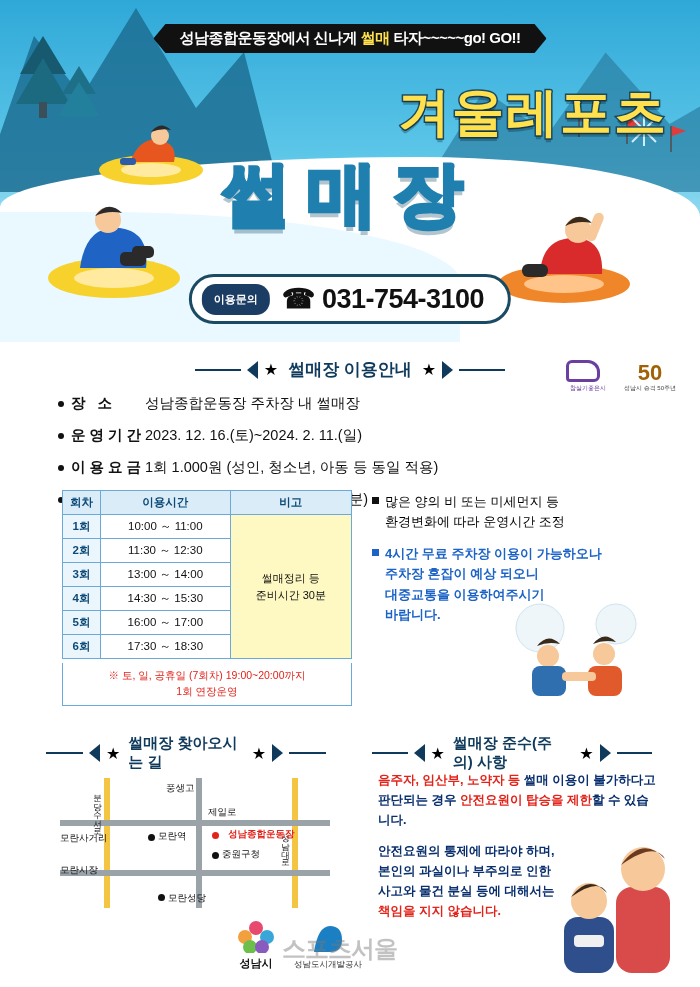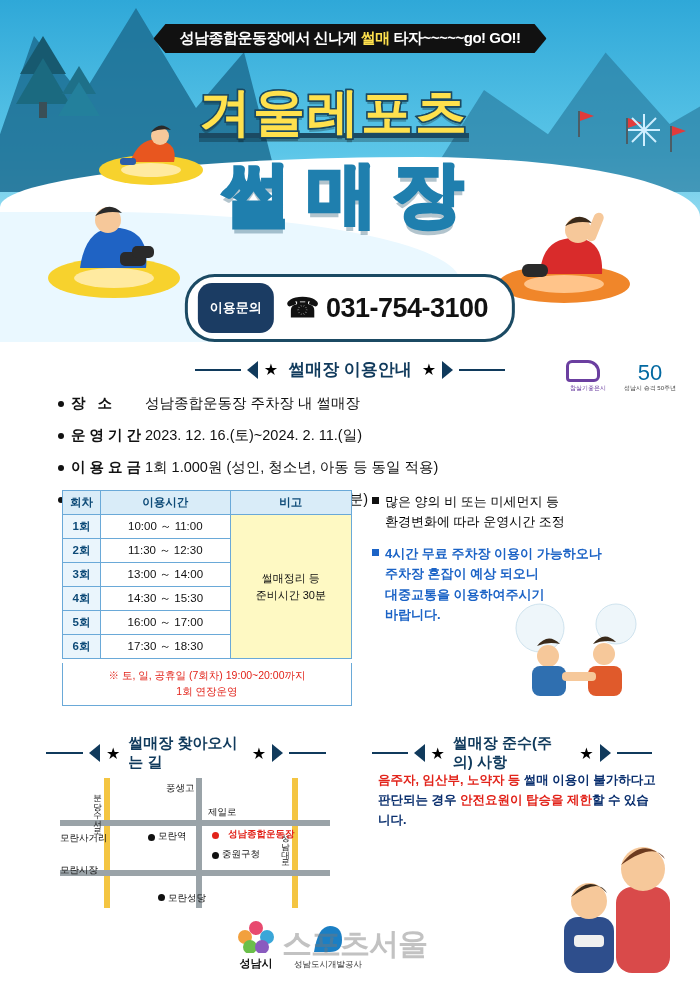--- a/index.html
+++ b/index.html
@@ -51,42 +51,41 @@
   .banner-ribbon {
     position: absolute; top: 24px; left: 50%; transform: translateX(-50%);
     background: #111; color: #fff; padding: 5px 26px;
     font-size: 15px; font-weight: bold; letter-spacing: -.5px;
     clip-path: polygon(12px 0, calc(100% - 12px) 0, 100% 50%, calc(100% - 12px) 100%, 12px 100%, 0 50%);
     white-space: nowrap;
   }
   .banner-ribbon .hl { color: #ffe14d; }
 
   .title-main {
-    position: absolute; top: 78px; left: 0; width: 668px; text-align: center;
+    position: absolute; top: 78px; left: 0; width: 668px; text-align: right;
     font-size: 52px; font-weight: bold; color: #ffe14d; letter-spacing: 2px;
     -webkit-text-stroke: 3px #1b4a63;
     paint-order: stroke fill;
     text-shadow: 0 4px 0 rgba(0,0,0,.25);
-    text-decoration: underline;
   }
   .title-sub {
     position: absolute; top: 148px; left: 0; width: 700px; text-align: center;
     font-size: 70px; font-weight: bold; color: #ffffff; letter-spacing: 16px;
     -webkit-text-stroke: 4px #1f7fae;
     text-shadow: 0 6px 0 rgba(0,60,90,.3);
   }
   .phone-pill {
     position: absolute; top: 274px; left: 50%; transform: translateX(-50%);
     display: flex; align-items: center; gap: 12px;
     background: #ffffff; border: 3px solid #1b4a63; border-radius: 30px;
     padding: 6px 24px 6px 10px;
   }
   .phone-tag {
     background: #1b3c63; color: #fff; border-radius: 14px;
-    font-size: 13px; padding: 16px 12px; font-weight: bold;
+    font-size: 11px; padding: 8px 12px; font-weight: bold;
   }
   .phone-num { font-size: 27px; font-weight: bold; color: #111; letter-spacing: -.5px; }
   .sledder1 { position:absolute; left: 96px; top: 118px; }
   .sledder2 { position:absolute; left: 36px; top: 196px; }
   .sledder3 { position:absolute; right: 58px; top: 200px; }
 
   
   .body-area { position: absolute; top: 342px; left: 0; width: 700px; height: 645px; background: #fff; }
   .sec-head-wrap {
     display: flex; align-items: center; justify-content: center;
@@ -96,21 +95,21 @@
   .chev-r { border-left: 11px solid #103a5c; }
   .headline-rule { border-top: 2px solid #103a5c; width: 46px; }
 
   #guide-head { position: absolute; top: 16px; left: 170px; width: 360px; }
 
   .logos { position: absolute; top: 18px; right: 24px; display: flex; gap: 14px; align-items: center; }
   .logo-sn { width: 44px; height: 34px; position: relative; }
   .logo-sn .shape { width: 34px; height: 22px; border: 3px solid #6b3fa0; border-radius: 6px 12px 6px 4px; }
   .logo-sn .cap { font-size: 6px; color: #6b3fa0; text-align: center; margin-top: 2px; }
   .logo-50 { display: flex; flex-direction: column; align-items: center; }
-  .logo-50 .num { font-size: 22px; font-weight: normal; color: #0369a1; line-height: 1; }
+  .logo-50 .num { font-size: 22px; font-weight: bold; color: #a16207; line-height: 1; }
   .logo-50 .txt { font-size: 6px; color: #444; }
 
   .bullets { position: absolute; top: 52px; left: 58px; width: 520px; }
   .bullet-row { display: flex; align-items: flex-start; margin-bottom: 13px; font-size: 14.5px; color: #111; }
   .bullet-dot { width: 6px; height: 6px; border-radius: 50%; background: #111; margin: 7px 7px 0 0; flex: none; }
   .bullet-label { font-weight: bold; color: #111; width: 74px; flex: none; letter-spacing: 4px; }
   .bullet-val { color: #111; }
   .blue { color: #1b63c6; }
 
   
@@ -155,21 +154,21 @@
 
   .family { position: absolute; bottom: 6px; right: 10px; width: 160px; height: 150px; }
 
   .footer-logos { position: absolute; bottom: 16px; left: 236px; display: flex; align-items: flex-end; gap: 18px; }
   .fl-item { display: flex; flex-direction: column; align-items: center; }
   .fl-item .cap { font-size: 11px; font-weight: bold; color: #111; margin-top: 3px; }
   .fl-item .cap.small { font-size: 8.5px; color: #333; font-weight: normal; }
 
   .watermark {
     position: absolute; bottom: 22px; left: 282px;
-    font-size: 30px; font-weight: bold; color: rgba(120,120,120,.45);
+    font-size: 24px; font-weight: bold; color: rgba(120,120,120,.45);
     letter-spacing: -1px;
     text-align: center;
   }
 </style>
 </head>
 <body>
 
 <div class="poster">
 
   <div class="hero">
@@ -410,20 +409,26 @@
       <span class="map-lbl" style="left:4px; top:90px;">모란시장</span>
       <span class="map-lbl" style="left:112px; top:118px;">모란성당</span>
       <span class="map-dot" style="left:102px; top:120px; background:#111;"></span>
     </div>
 
     <div class="caution">
       <p>
         <span class="r">음주자, 임산부, 노약자 등</span><span class="b"> 썰매 이용이 불가하다고</span><br>
         <span class="b">판단되는 경우 </span><span class="r">안전요원이 탑승을 제한</span><span class="b">할 수 있습니다.</span>
       </p>
+      <p>
+        <span class="b">안전요원의 통제에 따라야 하며,</span><br>
+        <span class="b">본인의 과실이나 부주의로 인한</span><br>
+        <span class="b">사고와 물건 분실 등에 대해서는</span><br>
+        <span class="r">책임을 지지 않습니다.</span>
+      </p>
     </div>
 
     <svg class="family" viewBox="0 0 160 150">
       <rect x="86" y="56" width="54" height="86" rx="16" fill="#d94a4a"></rect>
       <circle cx="113" cy="38" r="22" fill="#f6c89a"></circle>
       <path d="M91 34 q22 -30 44 -6 q-10 -18 -44 6z" fill="#6b3a1f"></path>
       <path d="M90 18 q24 -16 46 2 l2 -8 q-24 -18 -50 -2z" fill="#fff"></path>
       <rect x="34" y="86" width="50" height="56" rx="14" fill="#2e4e8c"></rect>
       <circle cx="59" cy="70" r="18" fill="#f6c89a"></circle>
       <path d="M41 66 q18 -24 36 -4 q-8 -16 -36 4z" fill="#3a2a1a"></path>

